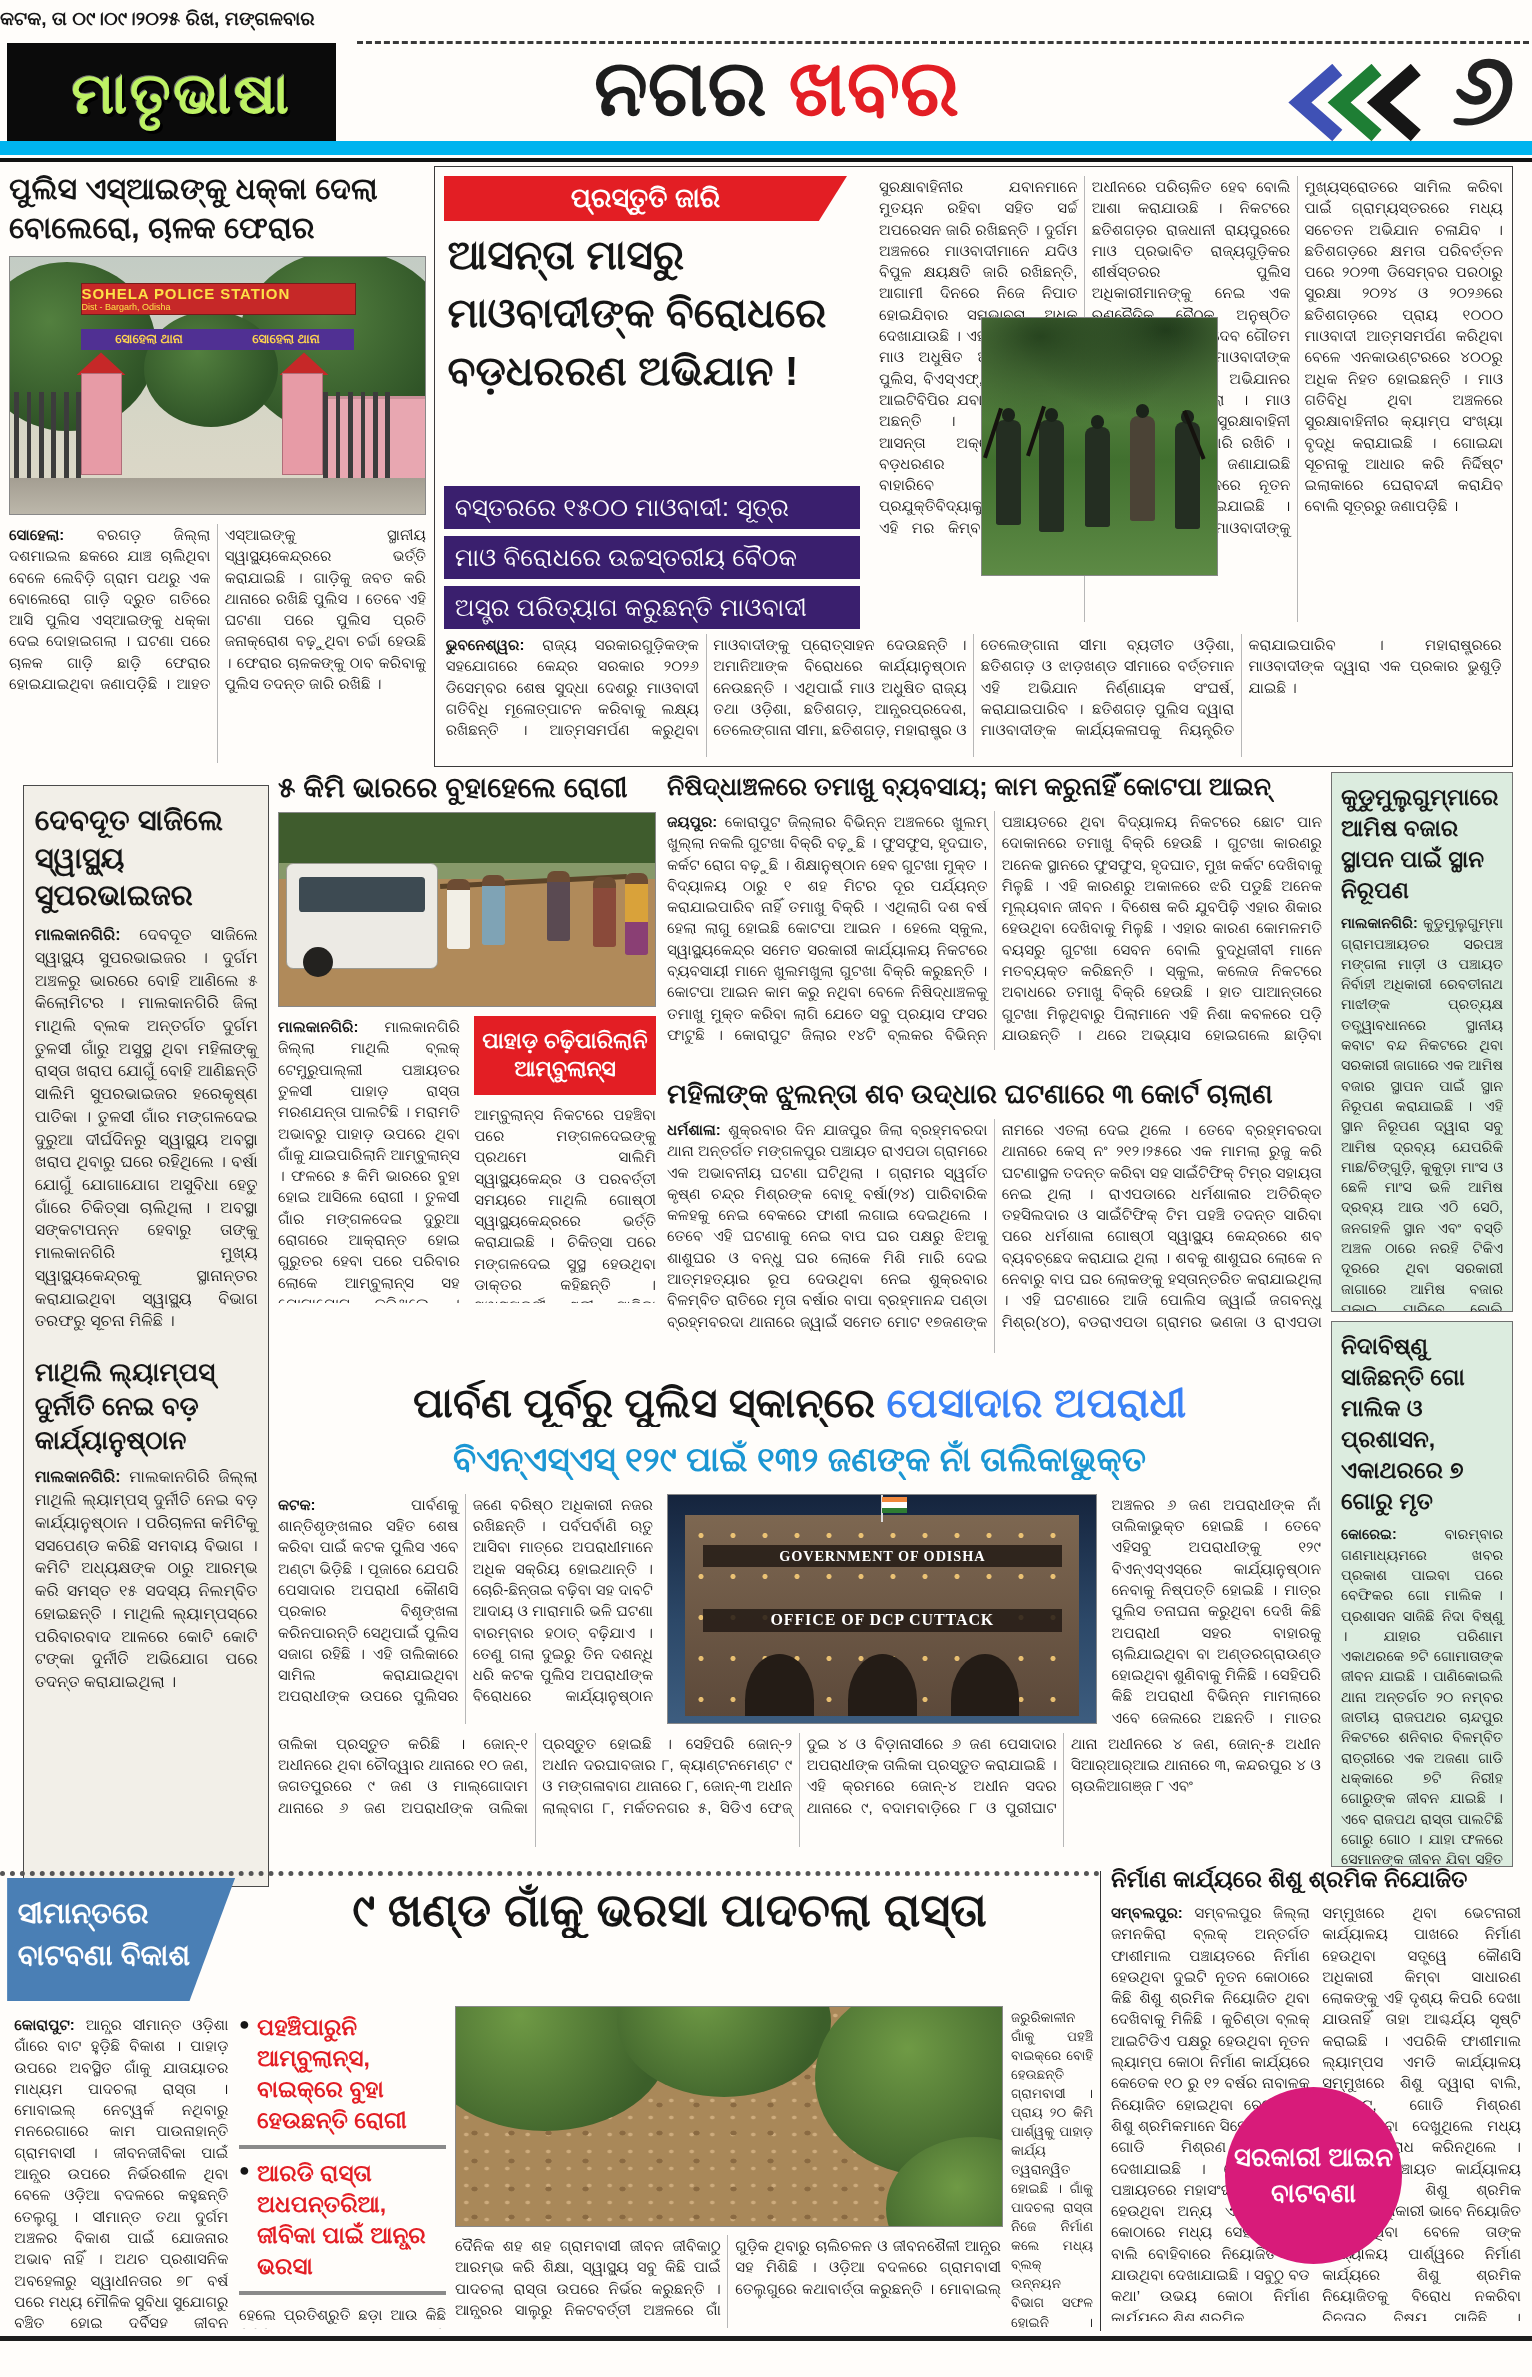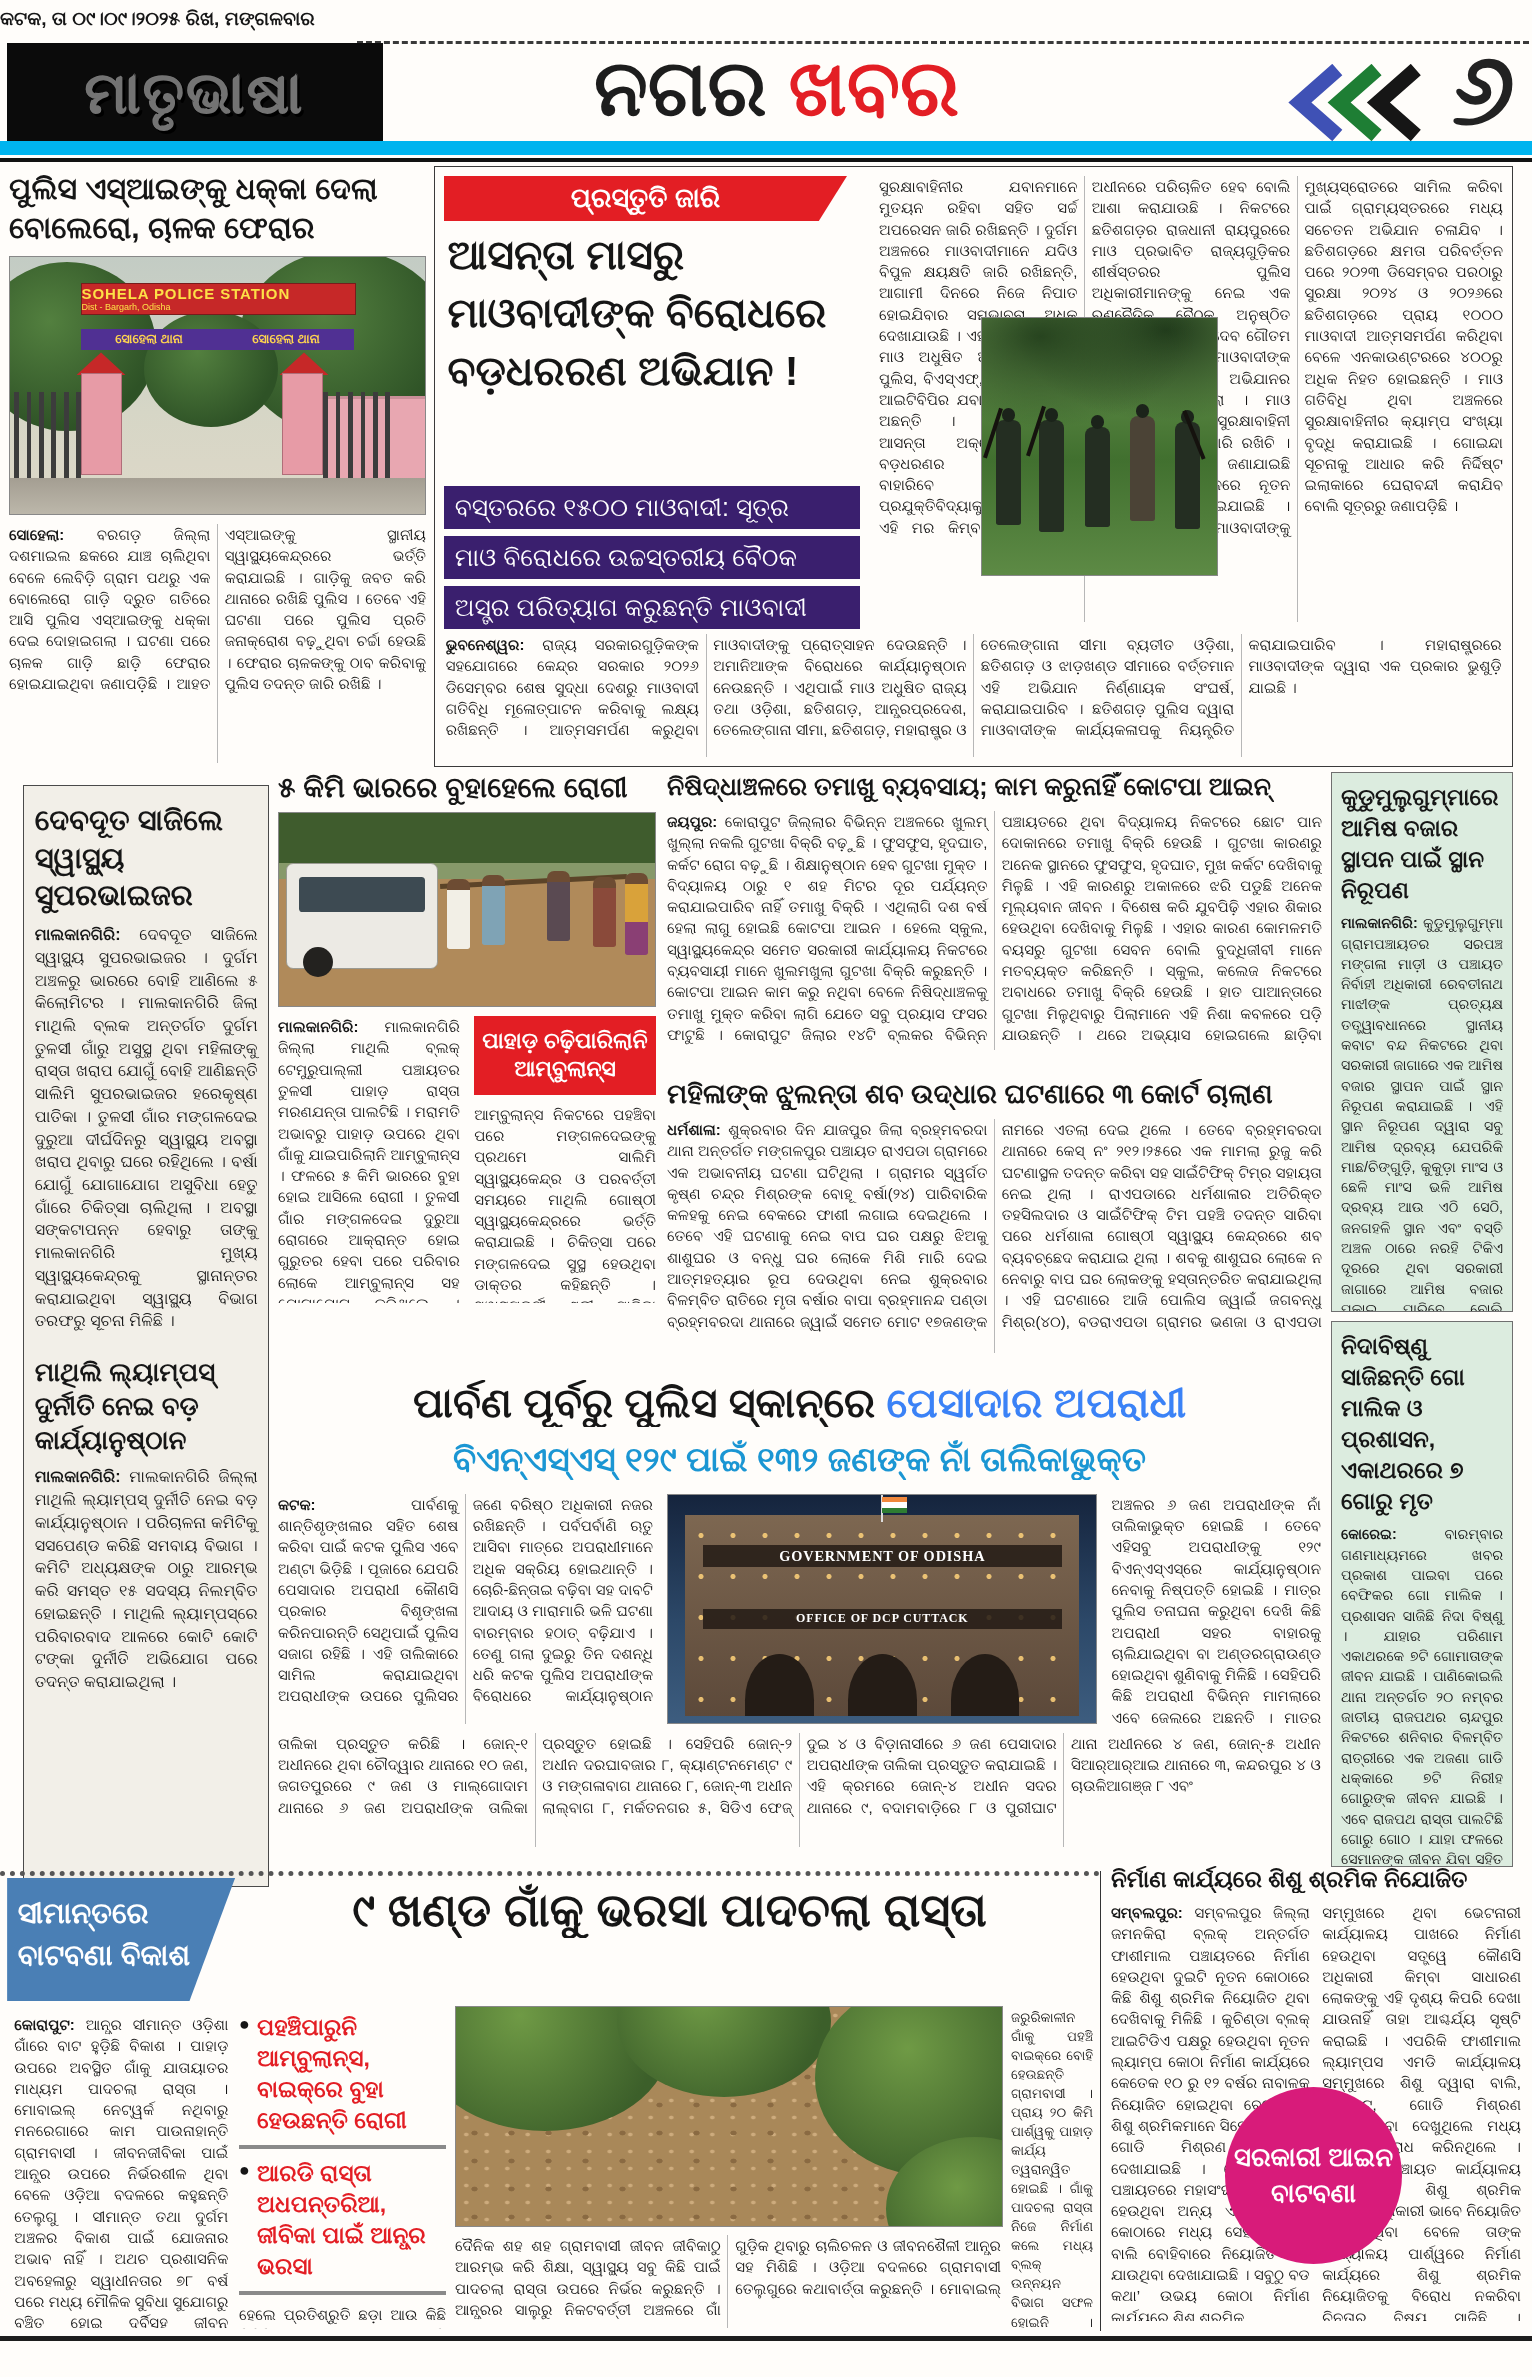--- a/index.html
+++ b/index.html
@@ -1,23 +1,23 @@
 <!DOCTYPE html>
 <html style="font-size:14.3px"><head>
 <meta charset="utf-8">
 <style>
   html,body{margin:0;padding:0;background:#e9e9e9;}
   #paper{position:relative;width:1533px;height:2377px;background:#fffdfa;margin:0 auto;
          font-family:"Liberation Sans",sans-serif;color:#161616;overflow:hidden;}
   
   .top-dateline{position:absolute;top:8px;left:0;right:0;font-size:19px;font-weight:bold;}
   .dash-rule{position:absolute;top:41px;left:357px;right:3.6px;border-top:3.6px dashed #3a3a3a;}
-  .logo{position:absolute;left:7.1px;top:43px;width:376px;height:100px;background:#0b0b0b;color:#737373;
+  .logo{position:absolute;left:7.1px;top:43px;width:309px;height:100px;background:#0b0b0b;color:#bef264;
         display:flex;align-items:center;justify-content:center;font-size:57px;font-weight:bold;
-        letter-spacing:2.7px;text-shadow:2.7px 2.7px 0 #000,-0.9px -0.9px 0 #777;}
+        letter-spacing:2.7px;text-shadow:2.7px 2.7px 0 #000,-0.9px -0.9px 0 #777;padding-left:20px;}
   .nagara{position:absolute;left:482px;top:46px;width:589px;text-align:center;font-size:78px;font-weight:bold;line-height:1.1;}
   .t-black{color:#1d1d1d;margin-top:40px;} .t-red{color:#e31e24;}
   .chevrons{position:absolute;left:1282px;top:64px;}
   .pageno{position:absolute;left:1452px;top:32px;font-size:100px;font-weight:bold;color:#222;}
   .cyan-bar{position:absolute;top:141px;left:0;width:1533px;height:14.3px;background:#00b4ef;}
   .black-rule{position:absolute;top:158px;left:0;width:1533px;height:3.6px;background:#121212;}
   
   .btext{font-size:15px;line-height:1.42;text-align:justify;}
   .dl{font-weight:bold;}
   .cols2{column-count:2;column-gap:14.3px;column-rule:0.9px solid #b7b7b7;}
@@ -315,21 +315,21 @@
         <span>ପାର୍ବଣକୁ ଶାନ୍ତିଶୃଙ୍ଖଳାର ସହିତ ଶେଷ କରିବା ପାଇଁ କଟକ ପୁଲିସ ଏବେ ଅଣ୍ଟା ଭିଡ଼ିଛି । ପୂଜାରେ ଯେପରି ପେସାଦାର ଅପରାଧୀ କୌଣସି ପ୍ରକାର ବିଶୃଙ୍ଖଳା କରିନପାରନ୍ତି ସେଥିପାଇଁ ପୁଲିସ ସଜାଗ ରହିଛି । ଏହି ତାଲିକାରେ ସାମିଲ କରାଯାଇଥିବା ଅପରାଧୀଙ୍କ ଉପରେ ପୁଲିସର ଜଣେ ବରିଷ୍ଠ ଅଧିକାରୀ ନଜର ରଖିଛନ୍ତି । ପର୍ବପର୍ବାଣି ଋତୁ ଆସିବା ମାତ୍ରେ ଅପରାଧୀମାନେ ଅଧିକ ସକ୍ରିୟ ହୋଇଥାନ୍ତି । ଚୋରି-ଛିନ୍ତାଇ ବଢ଼ିବା ସହ ଦାବଟି ଆଦାୟ ଓ ମାରାମାରି ଭଳି ଘଟଣା ବାରମ୍ବାର ହଠାତ୍ ବଢ଼ିଯାଏ । ତେଣୁ ଗଲା ଦୁଇରୁ ତିନ ଦଶନ୍ଧି ଧରି କଟକ ପୁଲିସ ଅପରାଧୀଙ୍କ ବିରୋଧରେ କାର୍ଯ୍ୟାନୁଷ୍ଠାନ ନେଇଆସୁଛି । ଯେଉଁମାନଙ୍କ ଠାରୁ ଅଧିକ ବିପଦ ବା ଭୟ ରହିଛି ସେମାନଙ୍କର ଏକ ତାଲିକା କରି ଥାନାୱାରୀ ସିଆରପିସିରେ ମାମଲା କରି ଗିରଫଦାରୀ କରାଯାଏ । ଆଉ ଯେଉଁମାନଙ୍କର ପୁରୁଣା ଅପରାଧିକ ମାମଲା ଦୀର୍ଘଦିନ ହେବ ପଡ଼ିଥାଏ ସେଥିରେ ମଧ୍ୟ ୱାରେଣ୍ଟ ଗୁଡ଼ିକ ଜାରି କରାଯାଏ । ଏହି କ୍ରମରେ ପୁଲିସ ଅପରାଧୀଙ୍କର ଏକ ଲମ୍ବା</span>
       </div>
       <div class="ph ph-dcp">
         <div class="d-sky"></div>
         <div class="d-bldg">
           <div class="d-win"></div>
         </div>
         <div class="d-pole"></div>
         <div class="d-flag"></div>
         <div class="d-strip" style="top:22%;font-size:14.3px;">GOVERNMENT OF ODISHA</div>
-        <div class="d-strip" style="top:50%;font-size:12px;font-family:Liberation Serif, serif;">OFFICE OF DCP CUTTACK</div>
+        <div class="d-strip" style="top:50%;font-size:16px;font-family:Liberation Serif, serif;">OFFICE OF DCP CUTTACK</div>
         <div class="d-arch" style="left:18%;"></div>
         <div class="d-arch" style="left:42%;"></div>
         <div class="d-arch" style="left:66%;"></div>
       </div>
       <div class="btext" style="overflow:hidden;">
         <span>ଅଞ୍ଚଳର ୬ ଜଣ ଅପରାଧୀଙ୍କ ନାଁ ତାଲିକାଭୁକ୍ତ ହୋଇଛି । ତେବେ ଏହିସବୁ ଅପରାଧୀଙ୍କୁ ୧୨୯ ବିଏନ୍‌ଏସ୍‌ଏସ୍‌ରେ କାର୍ଯ୍ୟାନୁଷ୍ଠାନ ନେବାକୁ ନିଷ୍ପତ୍ତି ହୋଇଛି । ମାତ୍ର ପୁଲିସ ତନାଘନା କରୁଥିବା ଦେଖି କିଛି ଅପରାଧୀ ସହର ବାହାରକୁ ଚାଲିଯାଇଥିବା ବା ଅଣ୍ଡରଗ୍ରାଉଣ୍ଡ ହୋଇଥିବା ଶୁଣିବାକୁ ମିଳିଛି । ସେହିପରି କିଛି ଅପରାଧୀ ବିଭିନ୍ନ ମାମଲାରେ ଏବେ ଜେଲ୍‌ରେ ଅଛନ୍ତି । ମାତ୍ର ପ୍ରାୟ ସବୁ ତାଲିକାଭୁକ୍ତ ଅପରାଧୀଙ୍କ ନାଁରେ ଏହି ଧାରା ଯୋଡ଼ାଯିବ ବା (ବିଏନ୍‌ଏସ୍‌ଏସ୍‌ର ୧୨୯)ରେ ନୂଆ ମାମଲା କରାଯିବ ବୋଲି ସୂଚନା ମିଳିଛି । ତେବେ ଗତ କିଛି ବର୍ଷ ହେବ ଲଗାତାର ଭାବେ ଅପରାଧରେ ସଂପୃକ୍ତ ରହି ପୁଲିସ ପାଇଁ ମୁଣ୍ଡ ବିନ୍ଧାର କାରଣ ପାଲଟିଥିବା ଅପରାଧୀଙ୍କୁ ହିଁ ଏଥିରେ ତାଲିକାଭୁକ୍ତ କରାଯାଇଛି ।</span>
       </div>
     </div>
     <div class="pb-row2 btext cols4">
       <span>ତାଲିକା ପ୍ରସ୍ତୁତ କରିଛି । ଜୋନ୍-୧ ଅଧୀନରେ ଥିବା ଚୌଦ୍ୱାର ଥାନାରେ ୧୦ ଜଣ, ଜଗତପୁରରେ ୯ ଜଣ ଓ ମାଲ୍‌ଗୋଦାମ ଥାନାରେ ୬ ଜଣ ଅପରାଧୀଙ୍କ ତାଲିକା ପ୍ରସ୍ତୁତ ହୋଇଛି । ସେହିପରି ଜୋନ୍-୨ ଅଧୀନ ଦରଘାବଜାର ୮, କ୍ୟାଣ୍ଟନମେଣ୍ଟ ୯ ଓ ମଙ୍ଗଳାବାଗ ଥାନାରେ ୮, ଜୋନ୍-୩</span>

